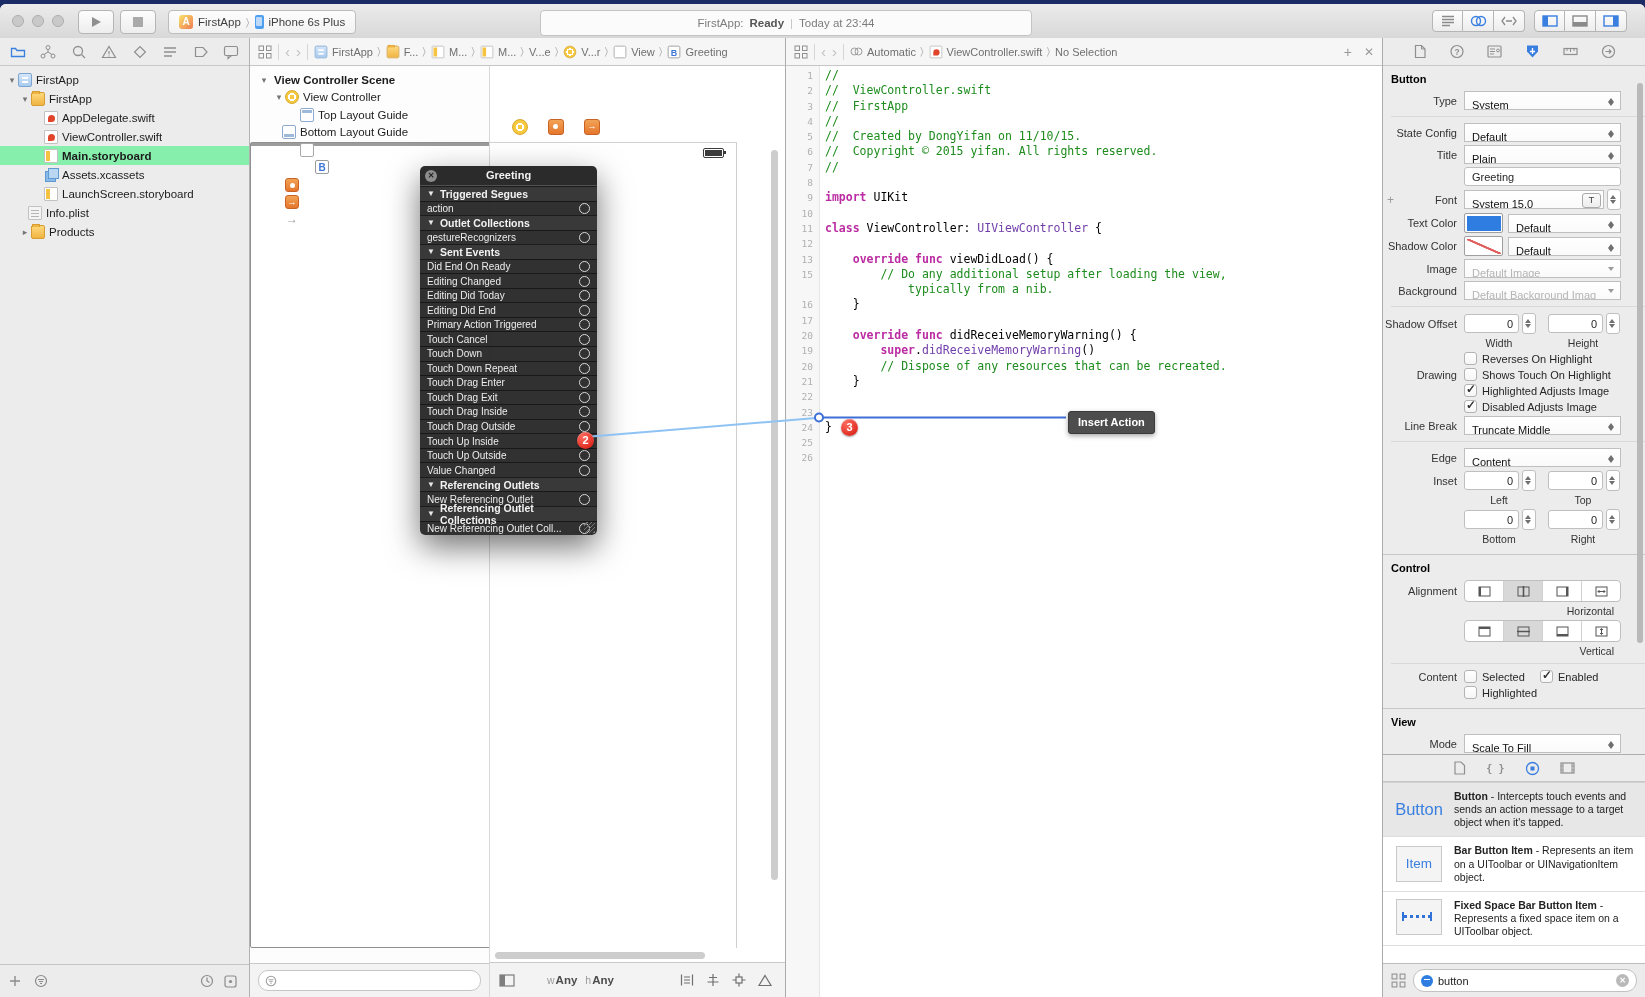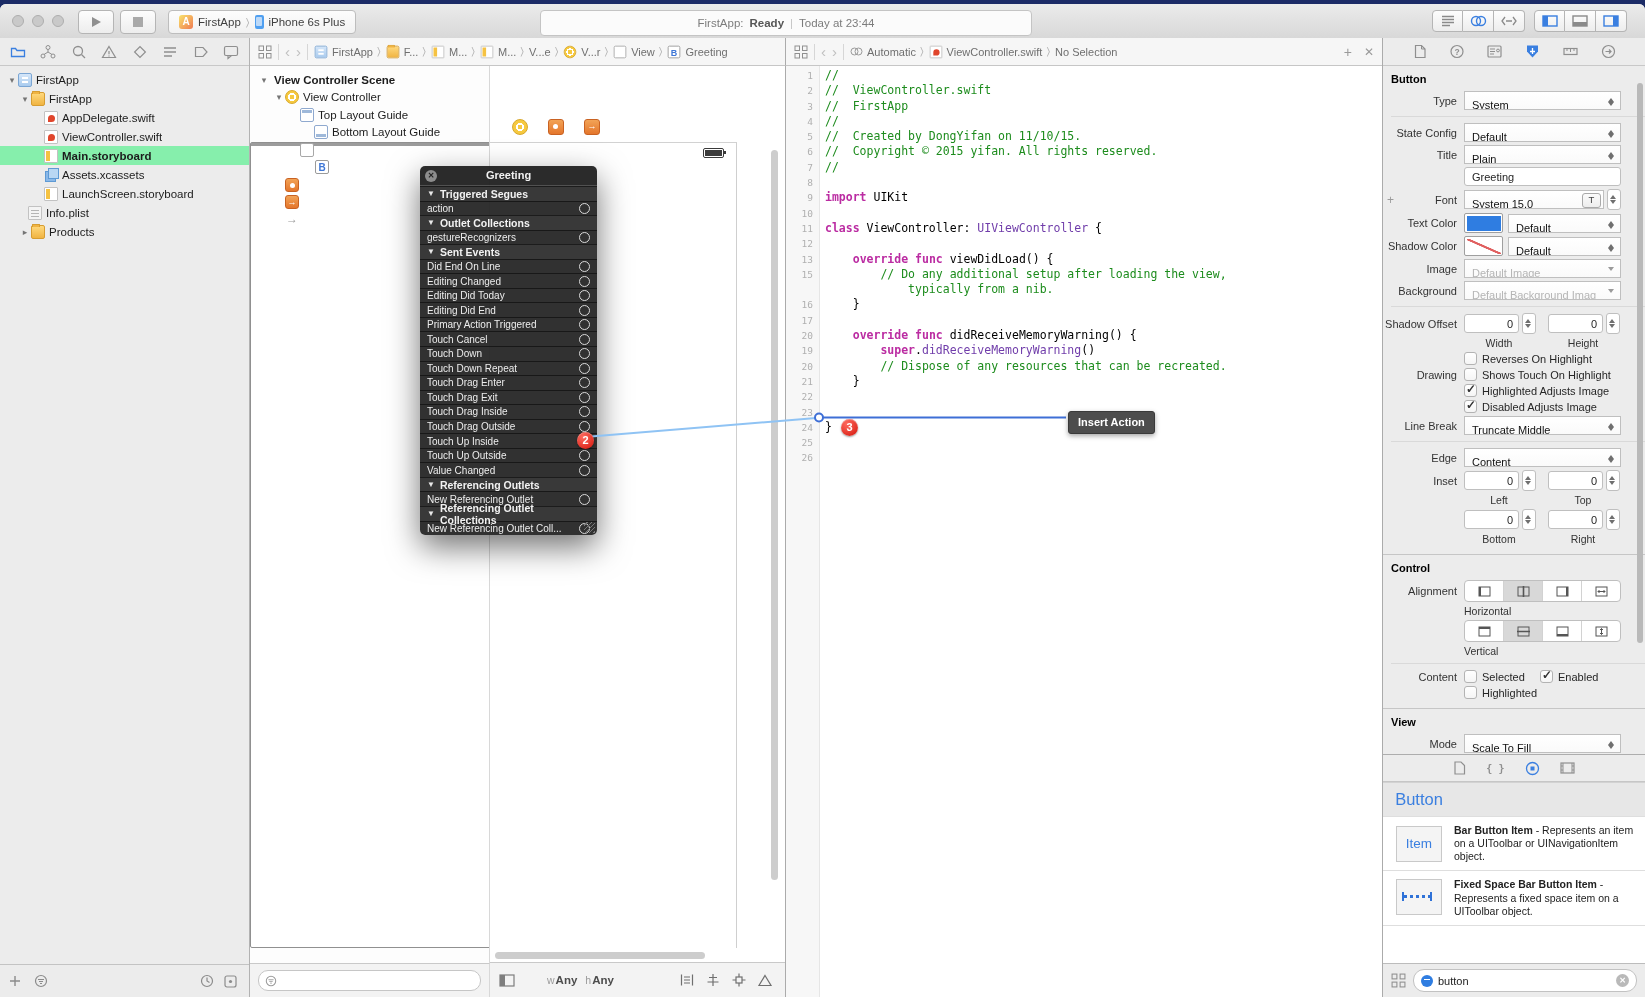--- a/index.html
+++ b/index.html
@@ -146,21 +146,21 @@
   .cb{width:13px;height:13px;border:1px solid #b3b3b3;border-radius:3px;background:linear-gradient(#fff,#f5f5f5);display:inline-block;position:relative;margin-right:5px;flex:none;box-sizing:border-box}
   .cb.on::after{content:"\2713";position:absolute;left:1px;top:-3px;font-size:12px;font-weight:bold;color:#333}
   .cwell{width:34px;height:15px;border:1px solid #9f9f9f;border-radius:2px;background:#fff;padding:1.5px;box-sizing:content-box;flex:none;margin-right:5px}
   .cwell i{display:block;height:100%}
   .cwell.blue i{background:#2f7de1}
   .cwell.slash i{background:linear-gradient(to top right,transparent 45%,#e06060 47%,#e06060 53%,transparent 55%)}
   .segm{display:flex;flex:1;height:20px;border:1px solid #bfbfbf;border-radius:4px;overflow:hidden;background:#fff}
   .segm span{flex:1;display:flex;align-items:center;justify-content:center;border-left:1px solid #d2d2d2;color:#555}
   .segm span:first-child{border-left:none}
   .segm span.on{background:#d8d8d8}
-  .center10{font-size:10.5px;color:#333;text-align:left;margin:1px 24px 3px 81px;width:150px}
+  .center10{font-size:10.5px;color:#333;text-align:right;margin:1px 24px 3px 81px;width:150px}
   .plus{position:absolute;left:4px;color:#9a9a9a;font-size:12px}
   .insp-scroll{position:absolute;right:2px;top:45px;width:6px;height:560px;border-radius:3px;background:#b9b9b9;z-index:5}
   
   .library{position:absolute;left:0;right:0;bottom:0;height:242px;border-top:1px solid #adadad;background:#ececec}
   .libtabs{height:26px;display:flex;align-items:center;justify-content:space-around;padding:0 60px;border-bottom:1px solid #c6c6c6;color:#8f8f8f}
   .liblist{position:absolute;left:0;right:0;top:27px;bottom:34px;background:#fff;overflow:hidden;font-size:10.5px}
   .libitem{display:flex;align-items:center;padding:7px 10px;border-bottom:1px solid #dedede;gap:9px}
   .libitem.sel{background:#e7e7e7;border-top:1px solid #d2d2d2}
   .libicon{width:52px;flex:none;text-align:center;color:#3a7fe0}
   .libicon.big{font-size:16.5px}
@@ -436,21 +436,21 @@
       <div class="trow" style="padding-left:23px">
         <span class="disc">▾</span>
         <span class="ti vc"></span>
         <span class="tl2">View Controller</span>
       </div>
       <div class="trow" style="padding-left:38px">
         <span class="disc"></span>
         <span class="ti guide-top"></span>
         <span class="tl2">Top Layout Guide</span>
       </div>
-      <div class="trow" style="padding-left:52px">
+      <div class="trow" style="padding-left:20px">
         <span class="disc"></span>
         <span class="ti guide-bottom"></span>
         <span class="tl2">Bottom Layout Guide</span>
       </div>
       <div class="trow" style="padding-left:38px">
         <span class="disc">▾</span>
         <span class="ti view"></span>
         <span class="tl2">View</span>
       </div>
       <div class="trow sel" style="padding-left:53px">
@@ -616,21 +616,21 @@
       </div>
       <div class="hrow hitem">
         <span class="hlabel">gestureRecognizers</span>
         <span class="hcircle"></span>
       </div>
       <div class="hrow hhead">
         <span class="tri">▼</span>
         <span>Sent Events</span>
       </div>
       <div class="hrow hitem">
-        <span class="hlabel">Did End On Line</span>
+        <span class="hlabel">Did End On Ready</span>
         <span class="hcircle"></span>
       </div>
       <div class="hrow hitem">
         <span class="hlabel">Editing Changed</span>
         <span class="hcircle"></span>
       </div>
       <div class="hrow hitem">
         <span class="hlabel">Editing Did Today</span>
         <span class="hcircle"></span>
       </div>
@@ -960,20 +960,21 @@
       <span>
           <svg class="ic" width="15" height="12" viewBox="0 0 15 12">
             <rect x="1" y="1" width="13" height="10" fill="none" stroke="currentColor" stroke-width="1.2"></rect>
             <path d="M3 1v10M12 1v10M1 4h2M1 8h2M12 4h2M12 8h2" stroke="currentColor"></path>
           </svg>
         </span>
     </div>
     <div class="liblist" id="liblist">
         <div class="libitem sel">
           <div class="libicon big"><span class="big">Button</span></div>
+          <div class="libtext"><b>Button</b> - Intercepts touch events and sends an action message to a target object when it's tapped.</div>
         </div>
         <div class="libitem">
           <div class="libicon"><span class="box">Item</span></div>
           <div class="libtext"><b>Bar Button Item</b> - Represents an item on a UIToolbar or UINavigationItem object.</div>
         </div>
         <div class="libitem">
           <div class="libicon"><span class="spacer"></span></div>
           <div class="libtext"><b>Fixed Space Bar Button Item</b> - Represents a fixed space item on a UIToolbar object.</div>
         </div>
       </div>

